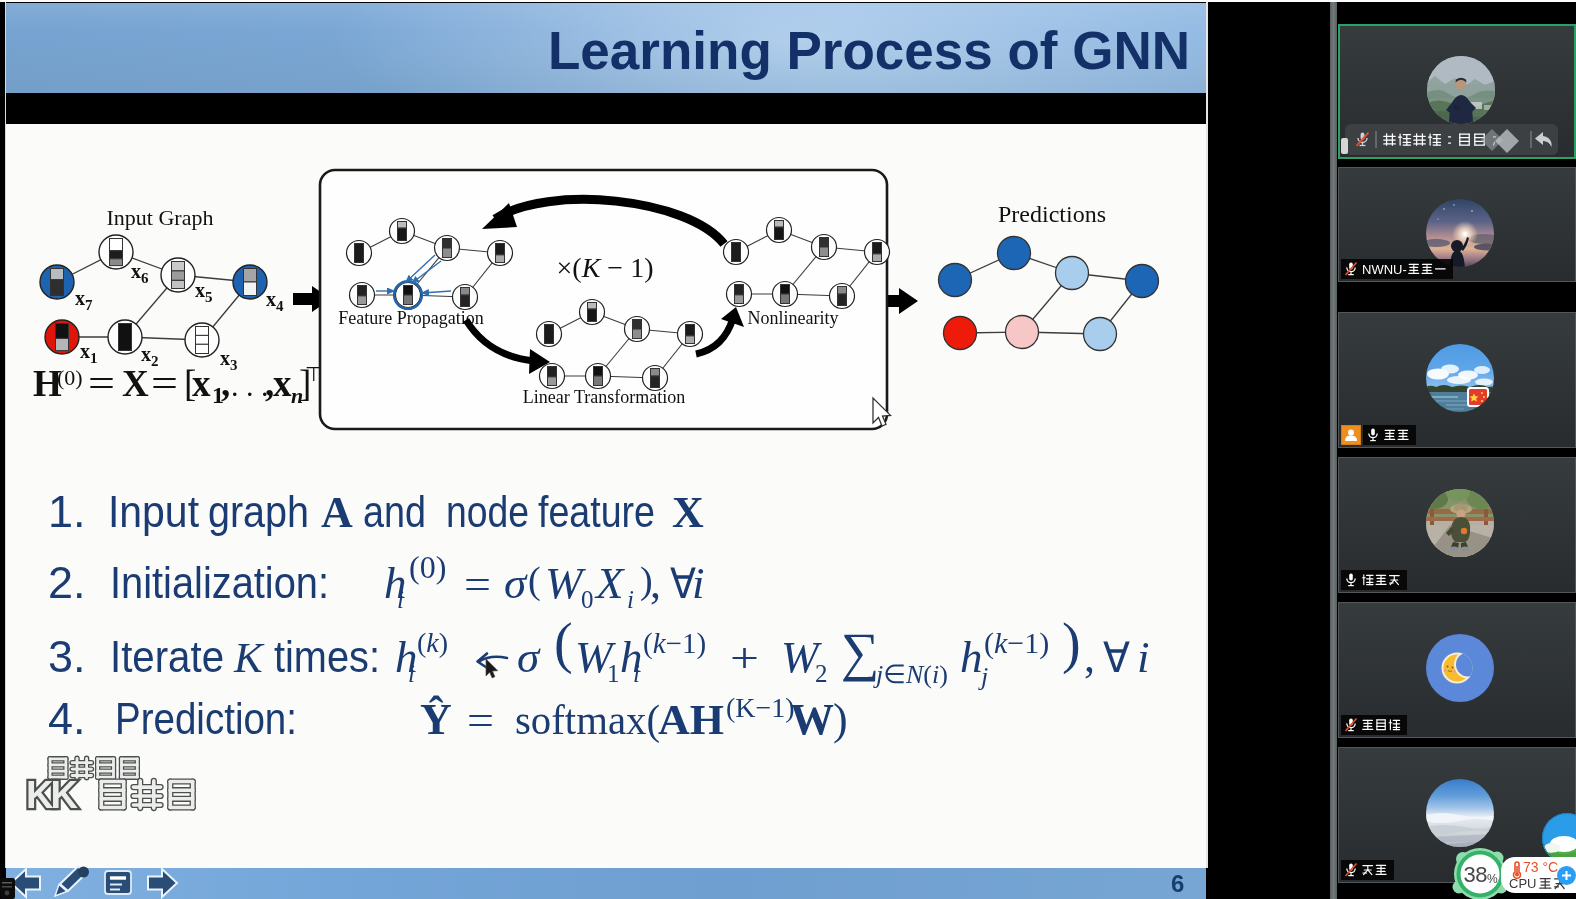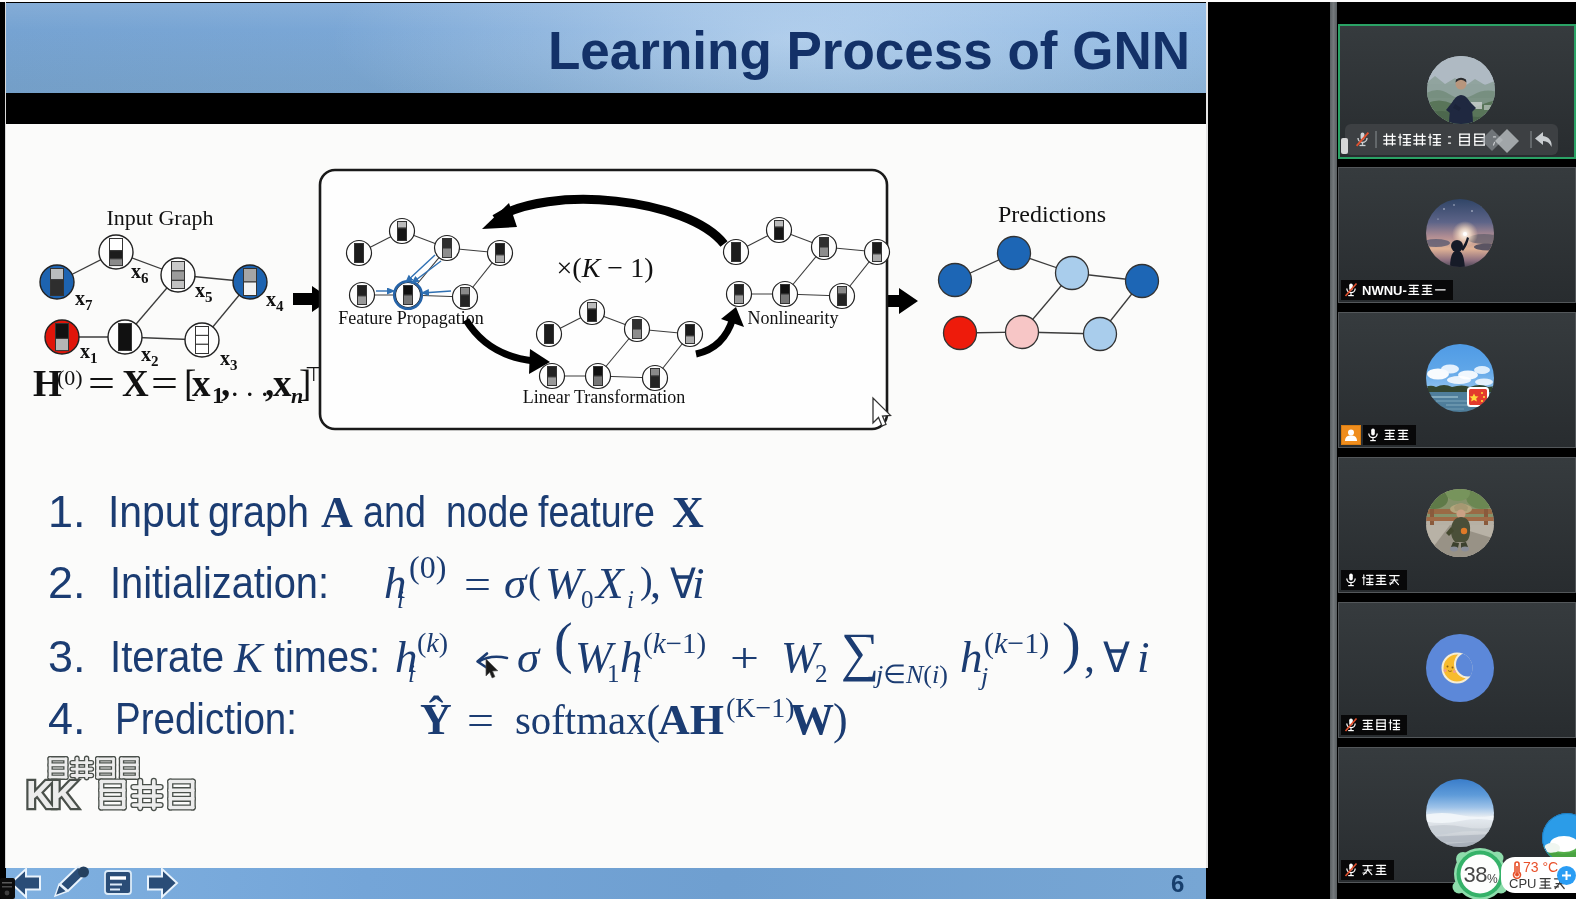--- a/index.html
+++ b/index.html
@@ -433,21 +433,21 @@
           <line x1="149.5" y1="18.4" x2="148.5" y2="21.0" stroke="#fff" stroke-width="1.25" stroke-linecap="round"></line>
           <g>
             <polygon points="136,16 147,5 158,16 147,27" fill="#9ba1a5" opacity="0.55"></polygon>
             <polygon points="150,17 162,5 174,17 162,29" fill="#c3c8cb" opacity="0.75"></polygon>
           </g>
           <line x1="186" y1="7" x2="186" y2="24" stroke="#8a8f93" stroke-width="1"></line>
           <path d="M198,8 L190,14.5 L198,21 L198,17 C202,17 205,19 206.5,23 C207.5,17 204,13 198,12 Z" fill="#c9cdd0"></path>
         </svg></div>
       <div style="position:absolute;left:1px;bottom:3px;width:7px;height:16px;background:#e8e8e8;border-radius:2px;opacity:.9"></div>
     </div>
-    <div style="position:absolute;left:130px;top:165px;width:238px;height:136px;background:linear-gradient(180deg,#363b3e,#282c2f);border:1px solid #53575a;box-sizing:border-box;overflow:hidden;font-weight:bold;">
+    <div style="position:absolute;left:130px;top:165px;width:238px;height:115px;background:linear-gradient(180deg,#363b3e,#282c2f);border:1px solid #53575a;box-sizing:border-box;overflow:hidden;">
       <svg style="position:absolute;left:85px;top:29px" width="72" height="72" viewBox="0 0 72 72">
         <defs>
           <clipPath id="ac2">
             <circle cx="36" cy="36" r="34"></circle>
           </clipPath>
         </defs>
         <g clip-path="url(#ac2)">
 <defs>
             <linearGradient id="sk2" x1="0" y1="0" x2="0" y2="1">
 <stop offset="0" stop-color="#2c4264"></stop>

